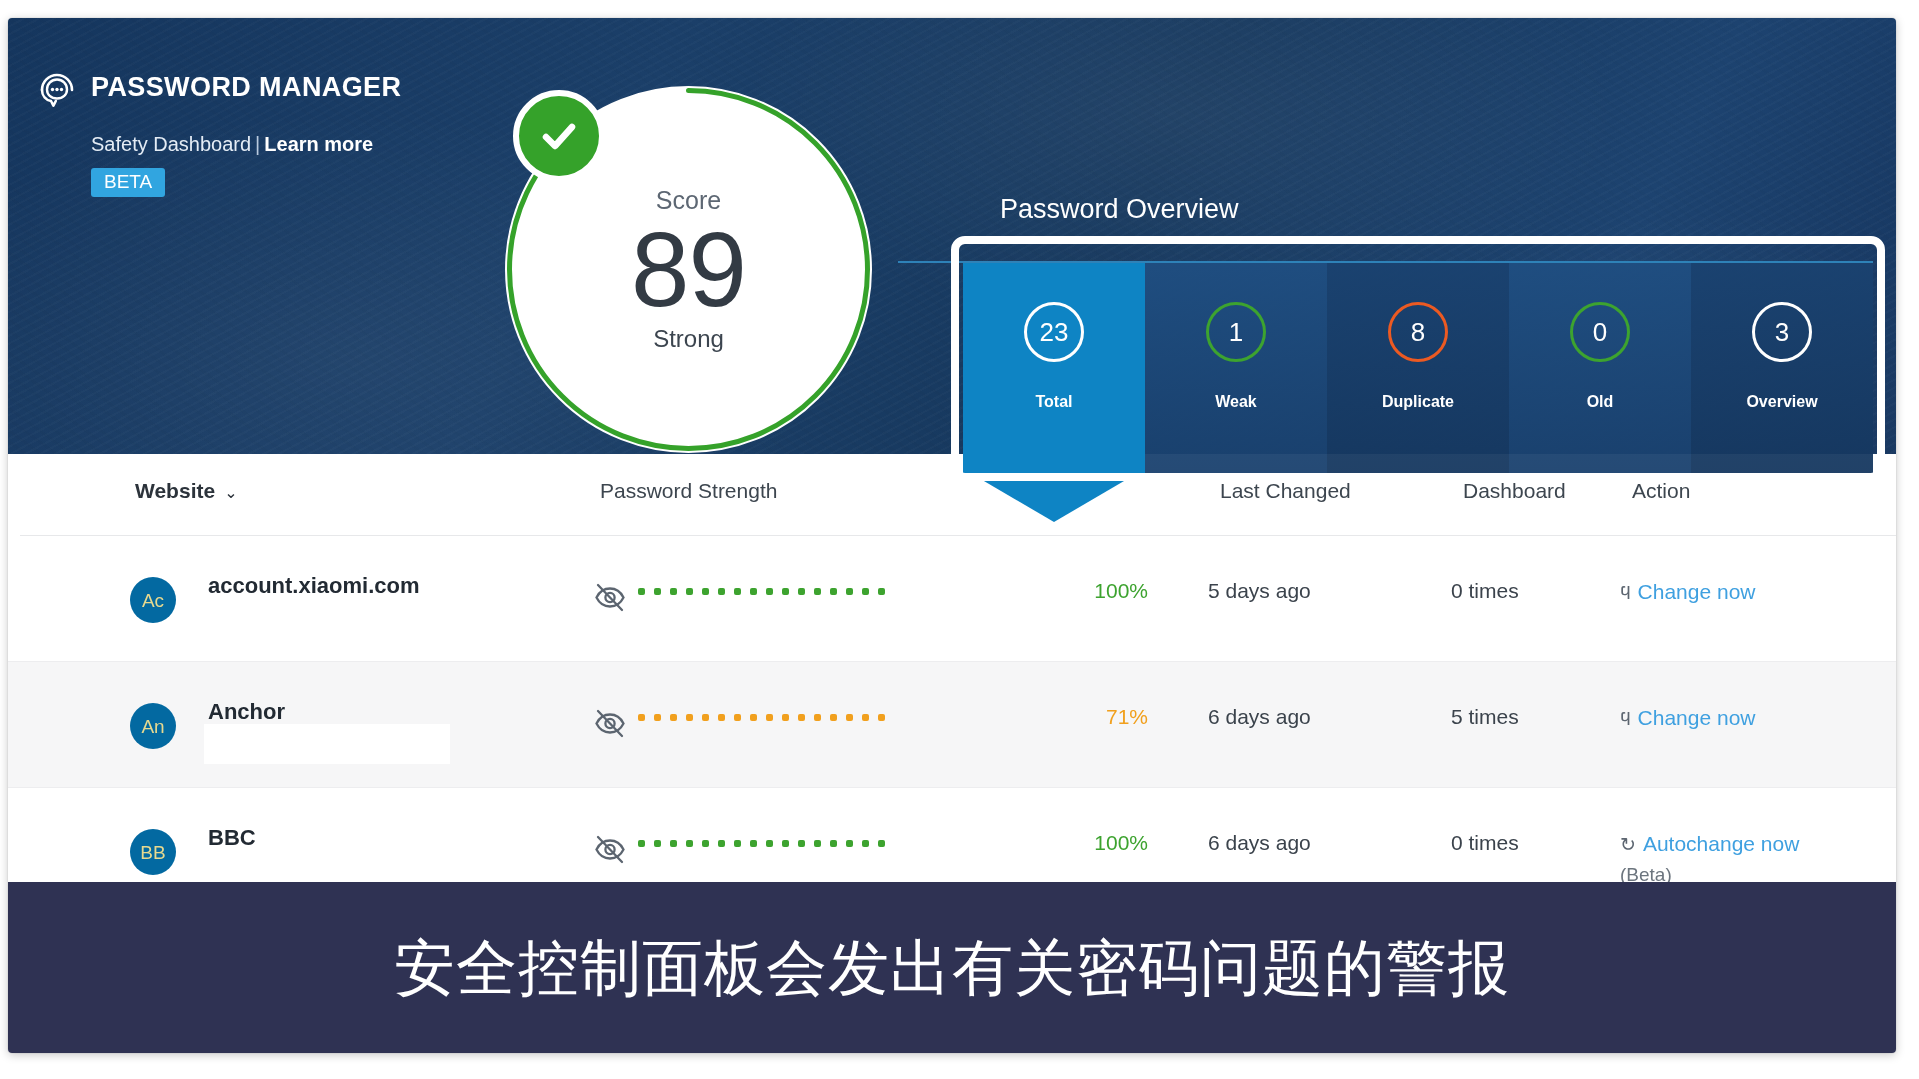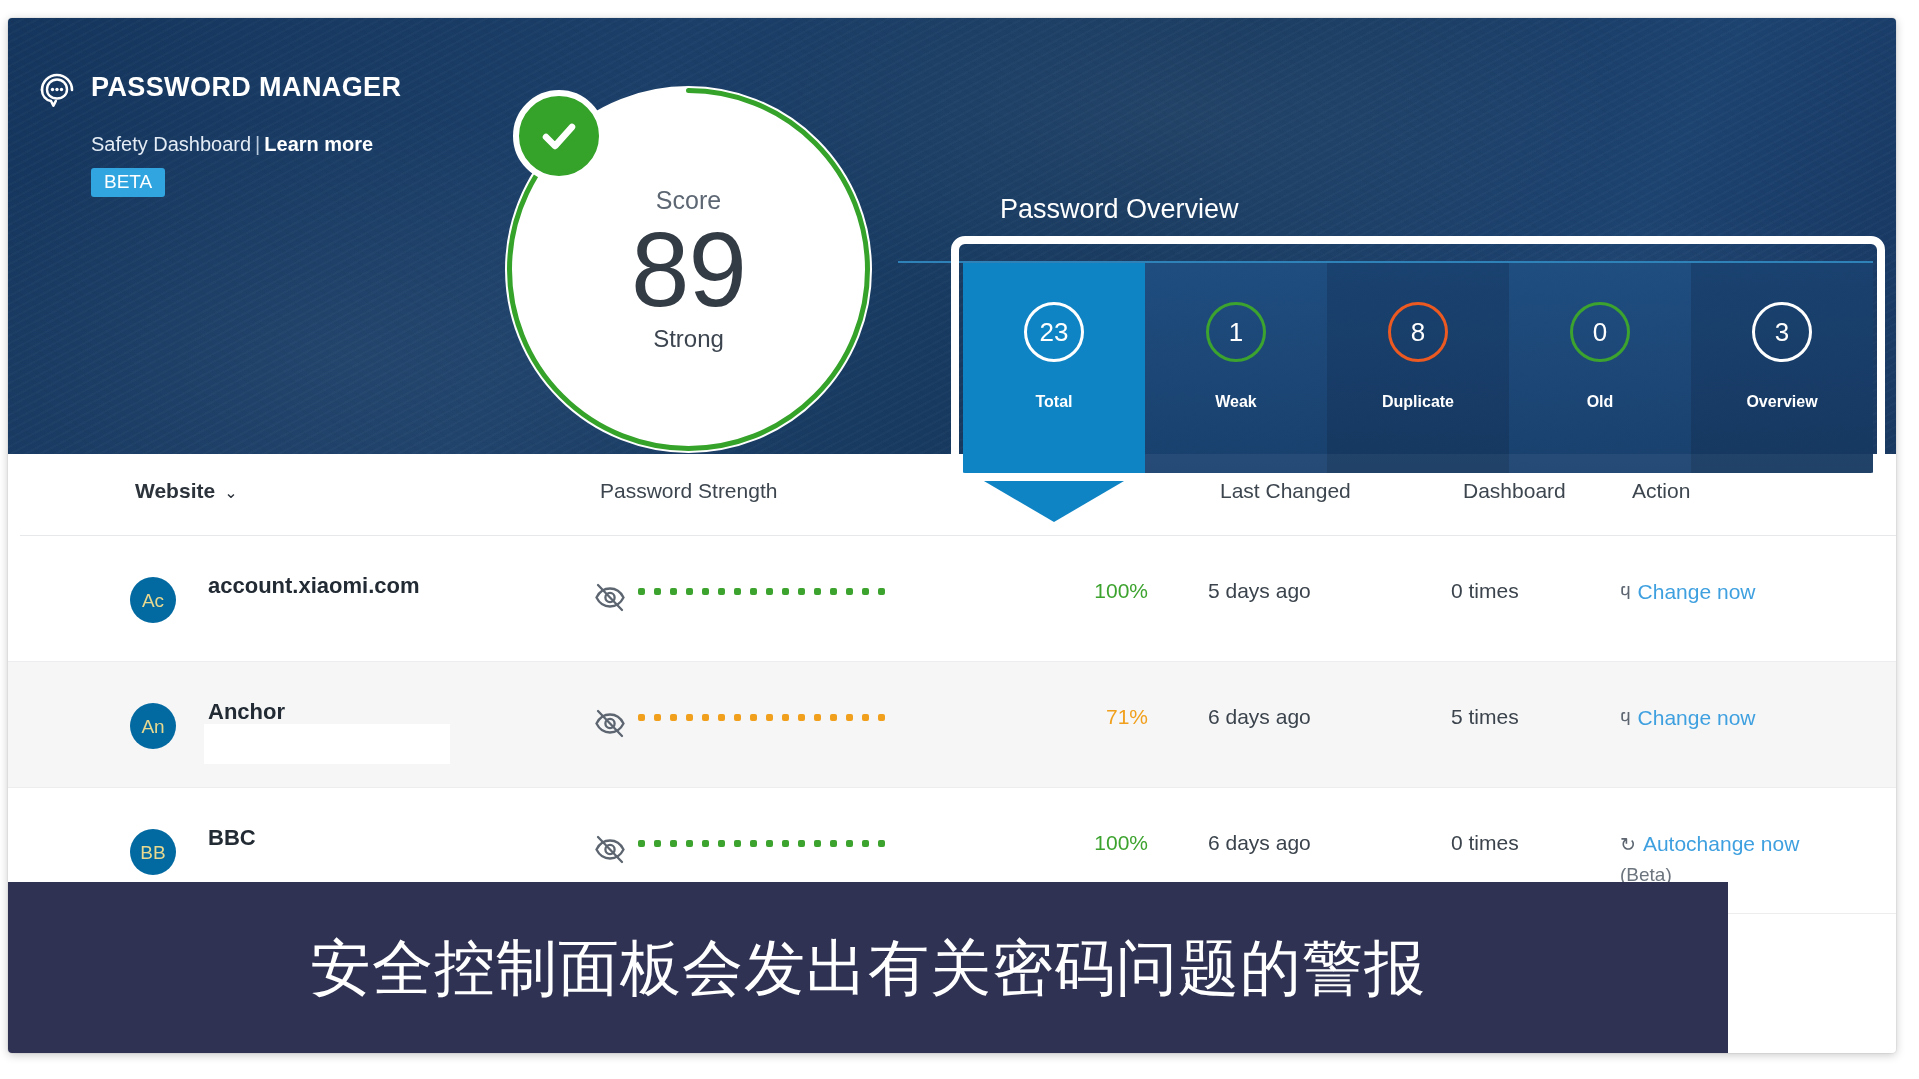--- a/index.html
+++ b/index.html
@@ -193,21 +193,21 @@
   .pct.orange { color:#f1a01e; }
   .last { position:absolute; left:1200px; top:44px; font-size:21px; color:#3b434c; line-height:1; white-space:nowrap;}
   .dupl { position:absolute; left:1443px; top:44px; font-size:21px; color:#3b434c; line-height:1; white-space:nowrap;}
   .act  { position:absolute; left:1612px; top:42px; font-size:21px; color:#3fa0e0; line-height:1.35; white-space:nowrap;}
   .act .ic { color:#5c6570; margin-right:7px; font-size:19px; }
   .act .sub { display:block; color:#6c757e; font-size:19px; margin-top:4px;}
 
   
   .caption {
     position:absolute; left:0; bottom:0;
-    width:1720px; height:171px;
+    width:1888px; height:171px;
     background:#2f3253;
     display:flex; align-items:center; justify-content:center;
     z-index:20;
   }
   .caption span {
     color:#ffffff; font-size:61px; line-height:1;
     font-family:"DejaVu Sans", sans-serif;
     letter-spacing:1px;
   }
 </style>

